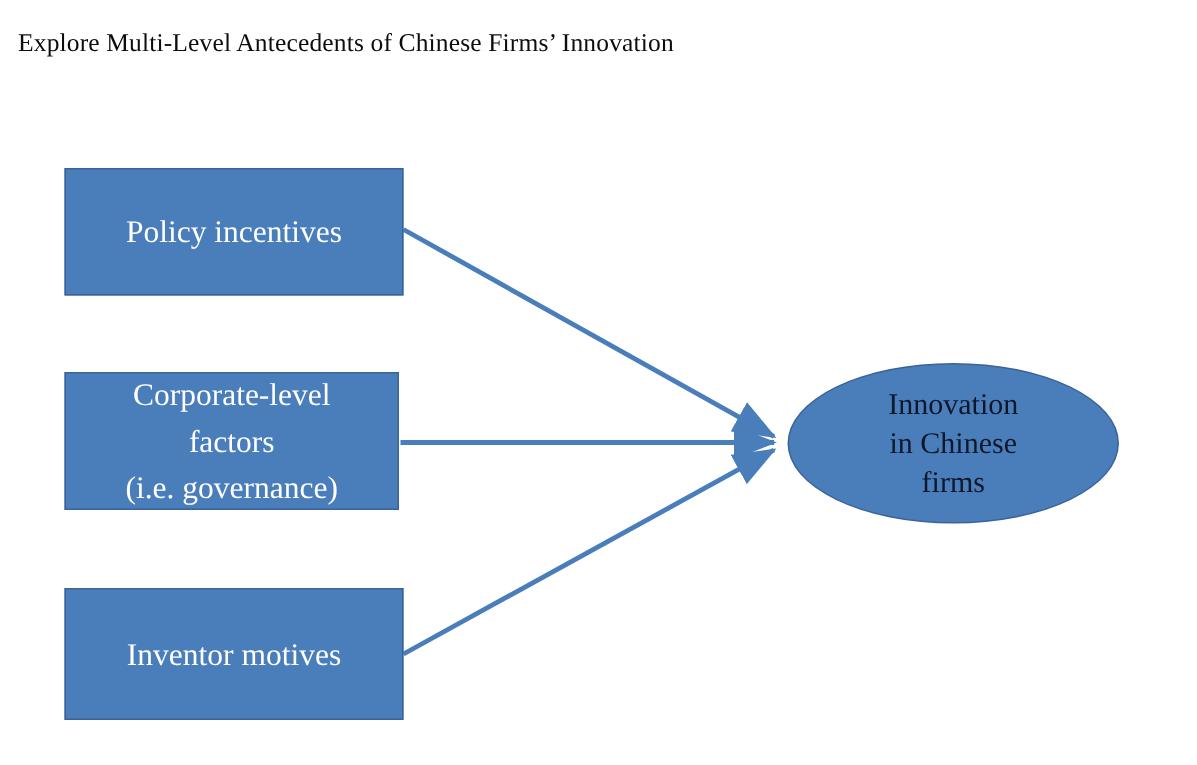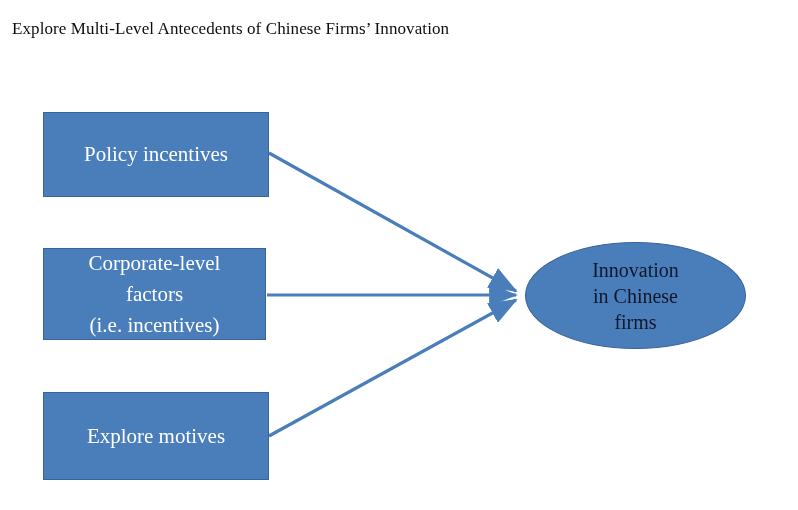--- a/index.html
+++ b/index.html
@@ -119,25 +119,25 @@
     <line x1="269" y1="436" x2="516" y2="300" stroke="#4a7ebb" stroke-width="3.2" marker-end="url(#arrowhead)"></line>
   </svg>
 
   <div class="node-box" id="box-policy">
     <span class="label">Policy incentives</span>
   </div>
 
   <div class="node-box" id="box-corporate">
     <span class="label">Corporate-level
 factors
-(i.e. incentives)</span>
+(i.e. governance)</span>
   </div>
 
   <div class="node-box" id="box-inventor">
-    <span class="label">Explore motives</span>
+    <span class="label">Inventor motives</span>
   </div>
 
   <div id="ellipse-outcome">
     <span class="label">Innovation
 in Chinese
 firms</span>
   </div>
 
 </div>
 

